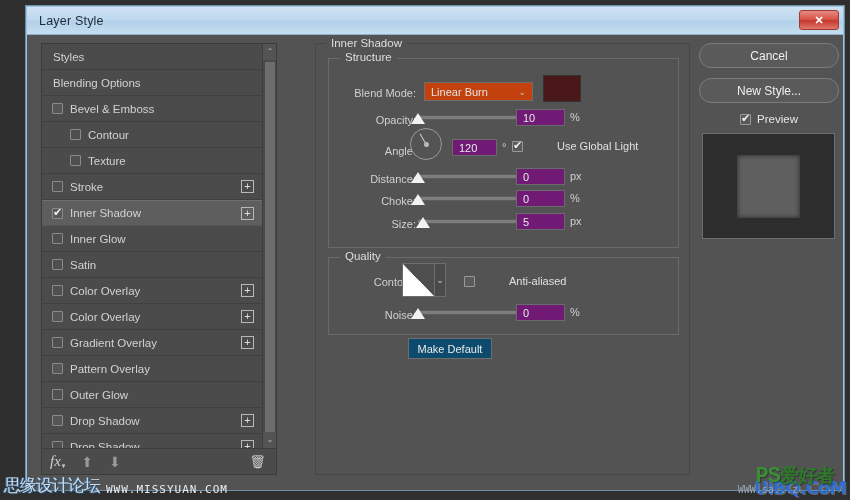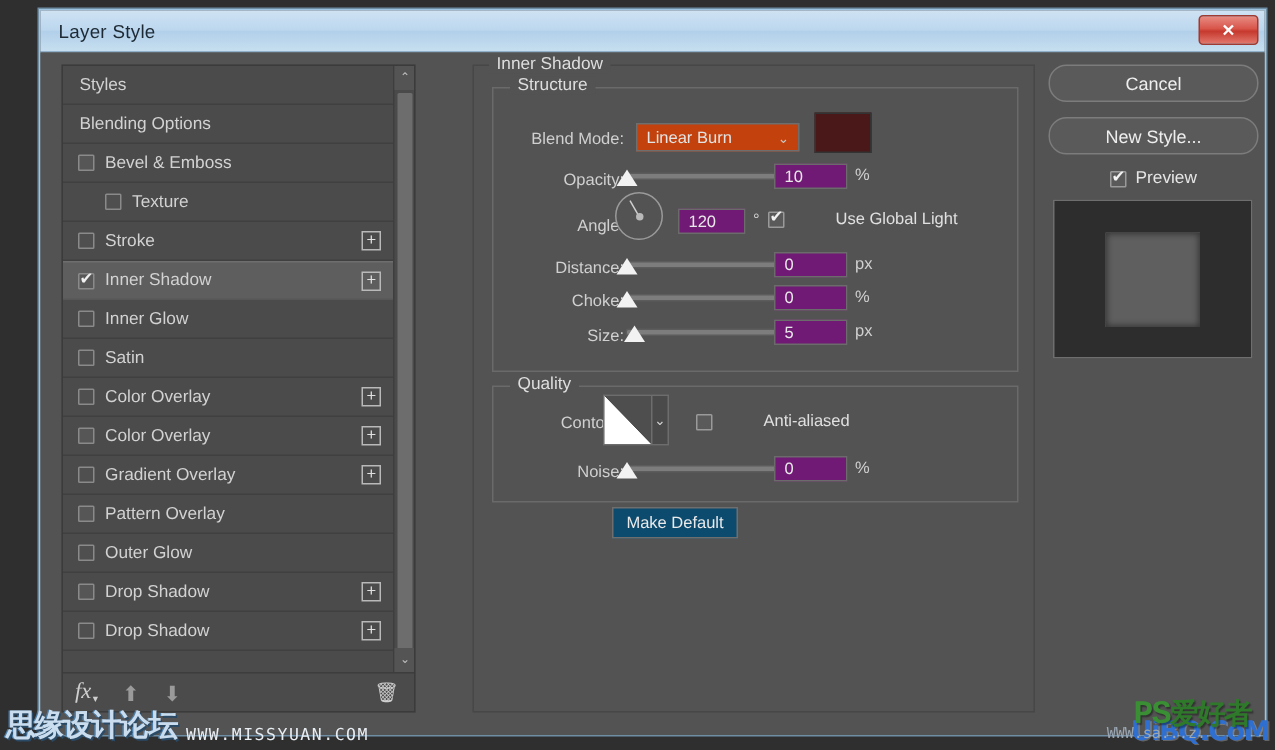--- a/index.html
+++ b/index.html
@@ -157,21 +157,21 @@
     width: 133px; height: 106px; background: #2d2d2d; border: 1px solid #6e6e6e;
     display: flex; align-items: center; justify-content: center; margin-left: 3px;
   }
   .preview-inner { width: 63px; height: 63px; background: #5f5f5f; box-shadow: inset 0 0 4px 1px rgba(0,0,0,.45); }
 
   
   .wm-left {
     position: absolute; left: 4px; bottom: 3px; display: flex; align-items: flex-end; gap: 6px;
   }
   .wm-cn {
-    font-size: 20px; font-weight: bold; color: #c9ddef;
+    font-size: 17px; font-weight: normal; color: #c9ddef;
     text-shadow: 1px 1px 0 #2a4a66, -1px 0 0 #4e7fa8;
     letter-spacing: -1px; font-family: "DejaVu Sans", sans-serif;
   }
   .wm-url {
     font-size: 11px; color: #e9eef3; letter-spacing: 1px;
     font-family: "DejaVu Sans Mono", monospace; margin-bottom: 1px;
   }
   .wm-right { position: absolute; right: 4px; bottom: 2px; text-align: right; }
   .wm-ps {
     font-size: 22px; font-weight: bold; color: #3a8f34; letter-spacing: -1px;
@@ -208,20 +208,24 @@
           <div class="styles-list" id="styles-list">
               <div class="srow header">
                 <span class="label">Styles</span>
               </div>
               <div class="srow header">
                 <span class="label">Blending Options</span>
               </div>
               <div class="srow">
                 <span class="cbx"></span>
                 <span class="label">Bevel &amp; Emboss</span>
+              </div>
+              <div class="srow indent">
+                <span class="cbx sub"></span>
+                <span class="label">Contour</span>
               </div>
               <div class="srow indent">
                 <span class="cbx sub"></span>
                 <span class="label">Texture</span>
               </div>
               <div class="srow">
                 <span class="cbx sub"></span>
                 <span class="label">Stroke</span>
                 <span class="plus">+</span>
               </div>

